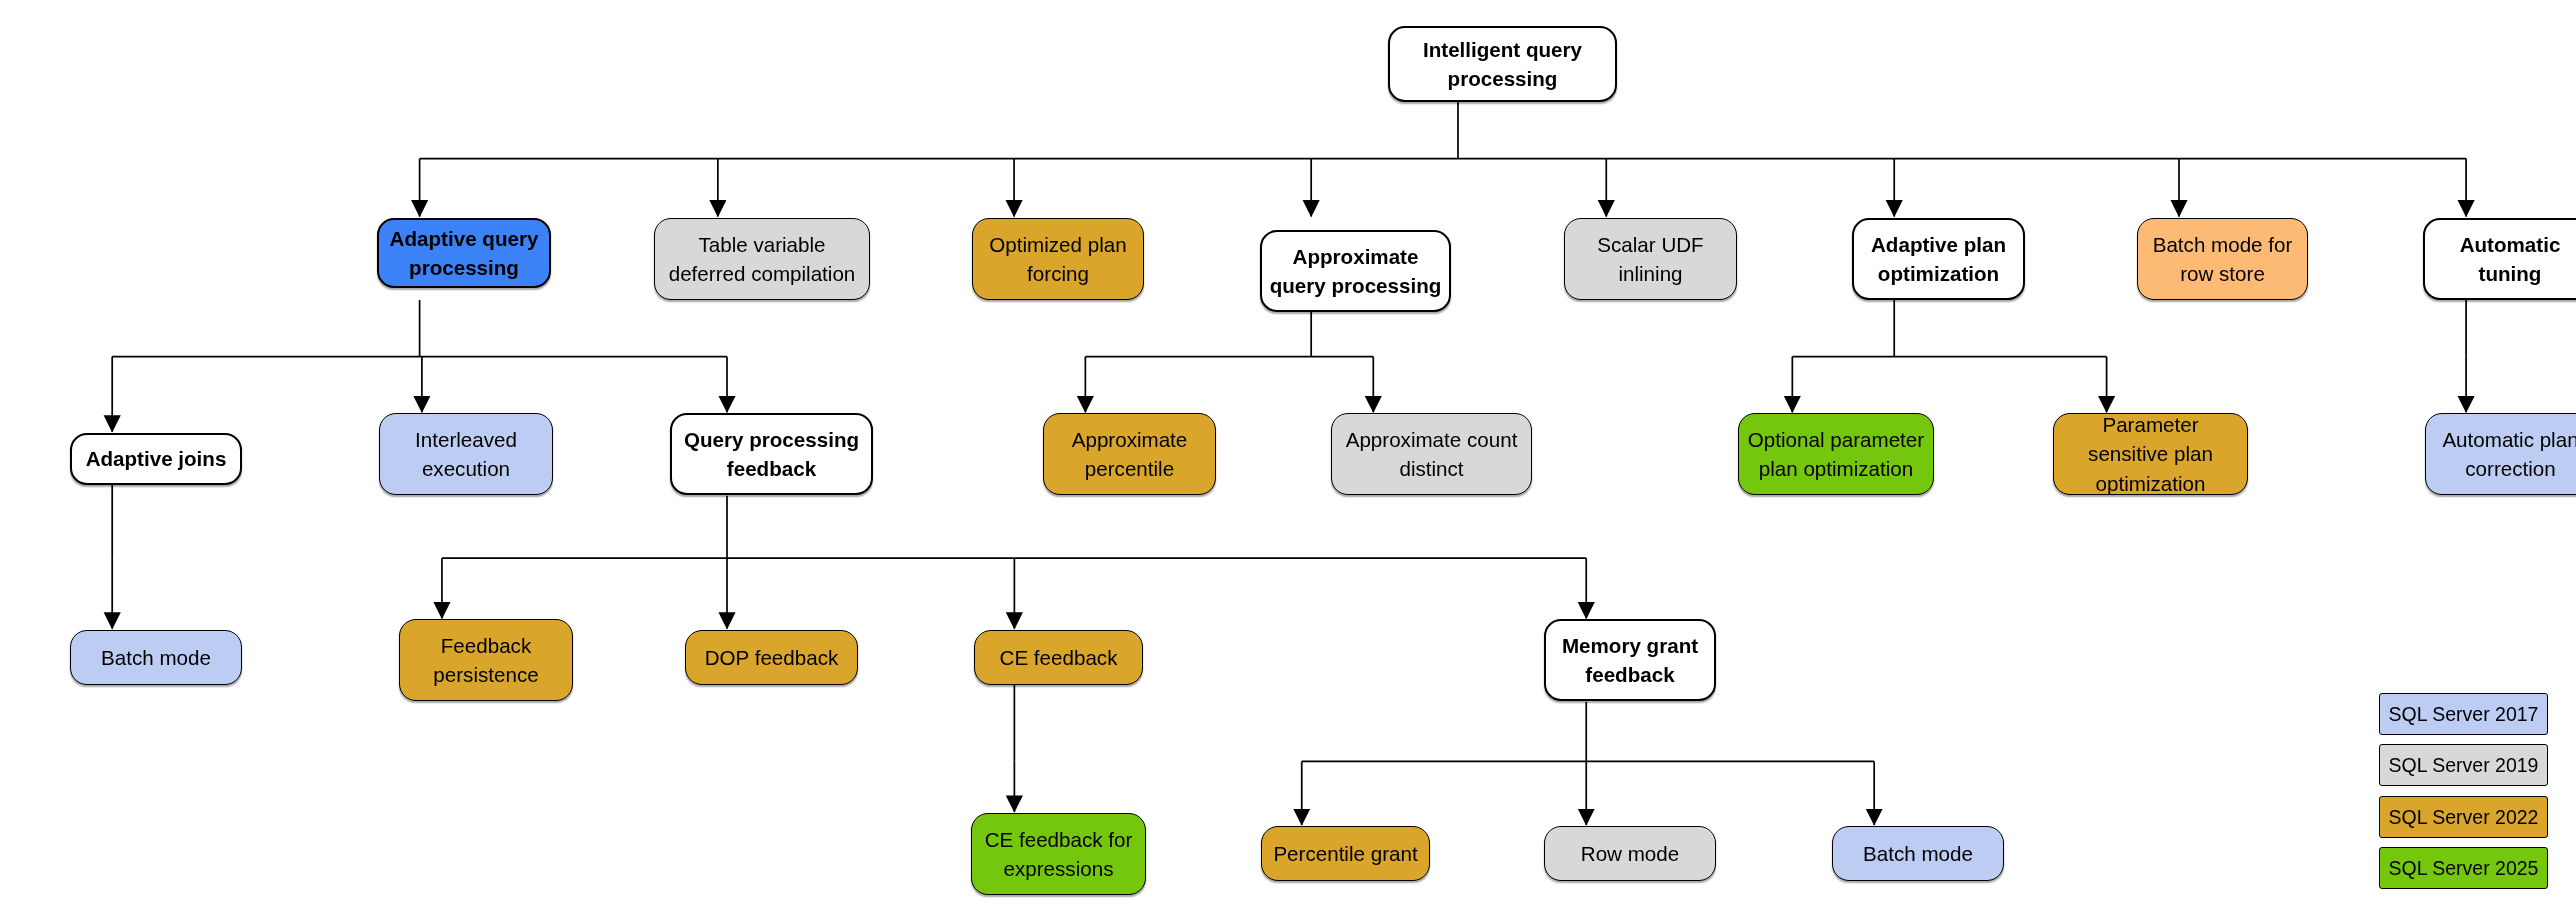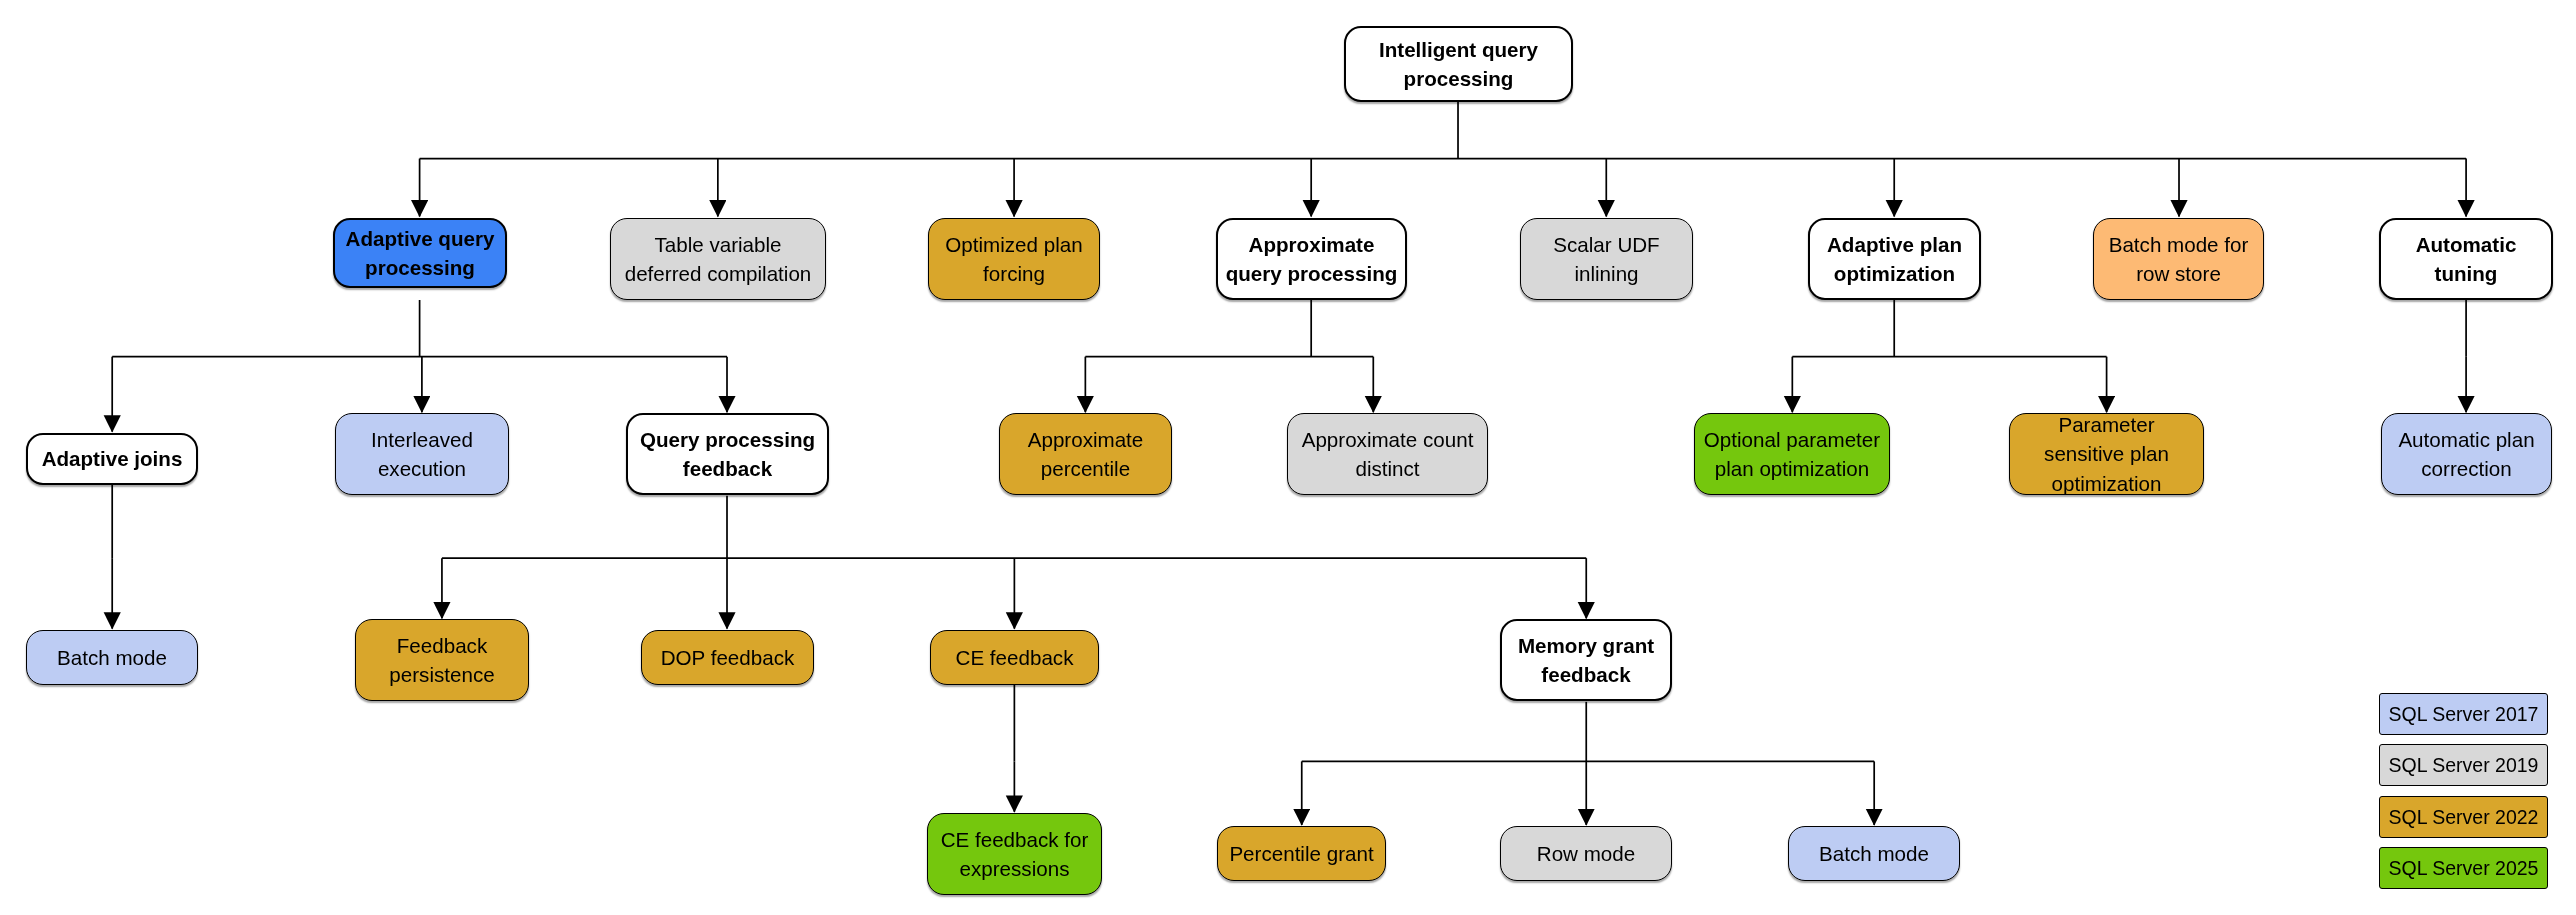--- a/index.html
+++ b/index.html
@@ -12,20 +12,21 @@
   }
   #edges{position:absolute;left:0;top:0;width:2576px;height:916px;}
   .node{
     position:absolute;
     display:flex;align-items:center;justify-content:center;text-align:center;
     border:1.7px solid #000;border-radius:17px;
     background:#fff;color:#000;
     font-size:20.6px;line-height:1.42;
     padding:2.3px 5.7px;box-sizing:border-box;
     box-shadow:0 2.3px 1.7px -0.6px rgba(0,0,0,0.35);
+    margin-left:44px;
   }
   .node.plain{font-weight:bold;border-width:2.3px;}
   .legend-item{
     position:absolute;
     display:flex;align-items:center;justify-content:center;text-align:center;
     border:1.7px solid #000;border-radius:3px;
     font-size:19.5px;color:#000;
     box-sizing:border-box;
   }
 </style>
@@ -88,21 +89,21 @@
       </div>
       <div class="node plain" style="left: 333px; top: 218px; width: 174px; height: 70px; background: #3b82f6;">
         <span>Adaptive query processing</span>
       </div>
       <div class="node" style="left: 610px; top: 218px; width: 216px; height: 82px; background: rgb(216, 216, 216);">
         <span>Table variable deferred compilation</span>
       </div>
       <div class="node" style="left: 928px; top: 218px; width: 172px; height: 82px; background: rgb(217, 166, 43);">
         <span>Optimized plan forcing</span>
       </div>
-      <div class="node plain" style="left: 1216px; top: 218px; width: 191px; height: 82px; background: rgb(255, 255, 255);">
+      <div class="node plain" style="left: 1216px; top: 230px; width: 191px; height: 82px; background: rgb(255, 255, 255);">
         <span>Approximate query processing</span>
       </div>
       <div class="node" style="left: 1520px; top: 218px; width: 173px; height: 82px; background: rgb(216, 216, 216);">
         <span>Scalar UDF inlining</span>
       </div>
       <div class="node plain" style="left: 1808px; top: 218px; width: 173px; height: 82px; background: rgb(255, 255, 255);">
         <span>Adaptive plan optimization</span>
       </div>
       <div class="node" style="left: 2093px; top: 218px; width: 171px; height: 82px; background: #fdba74;">
         <span>Batch mode for row store</span>

